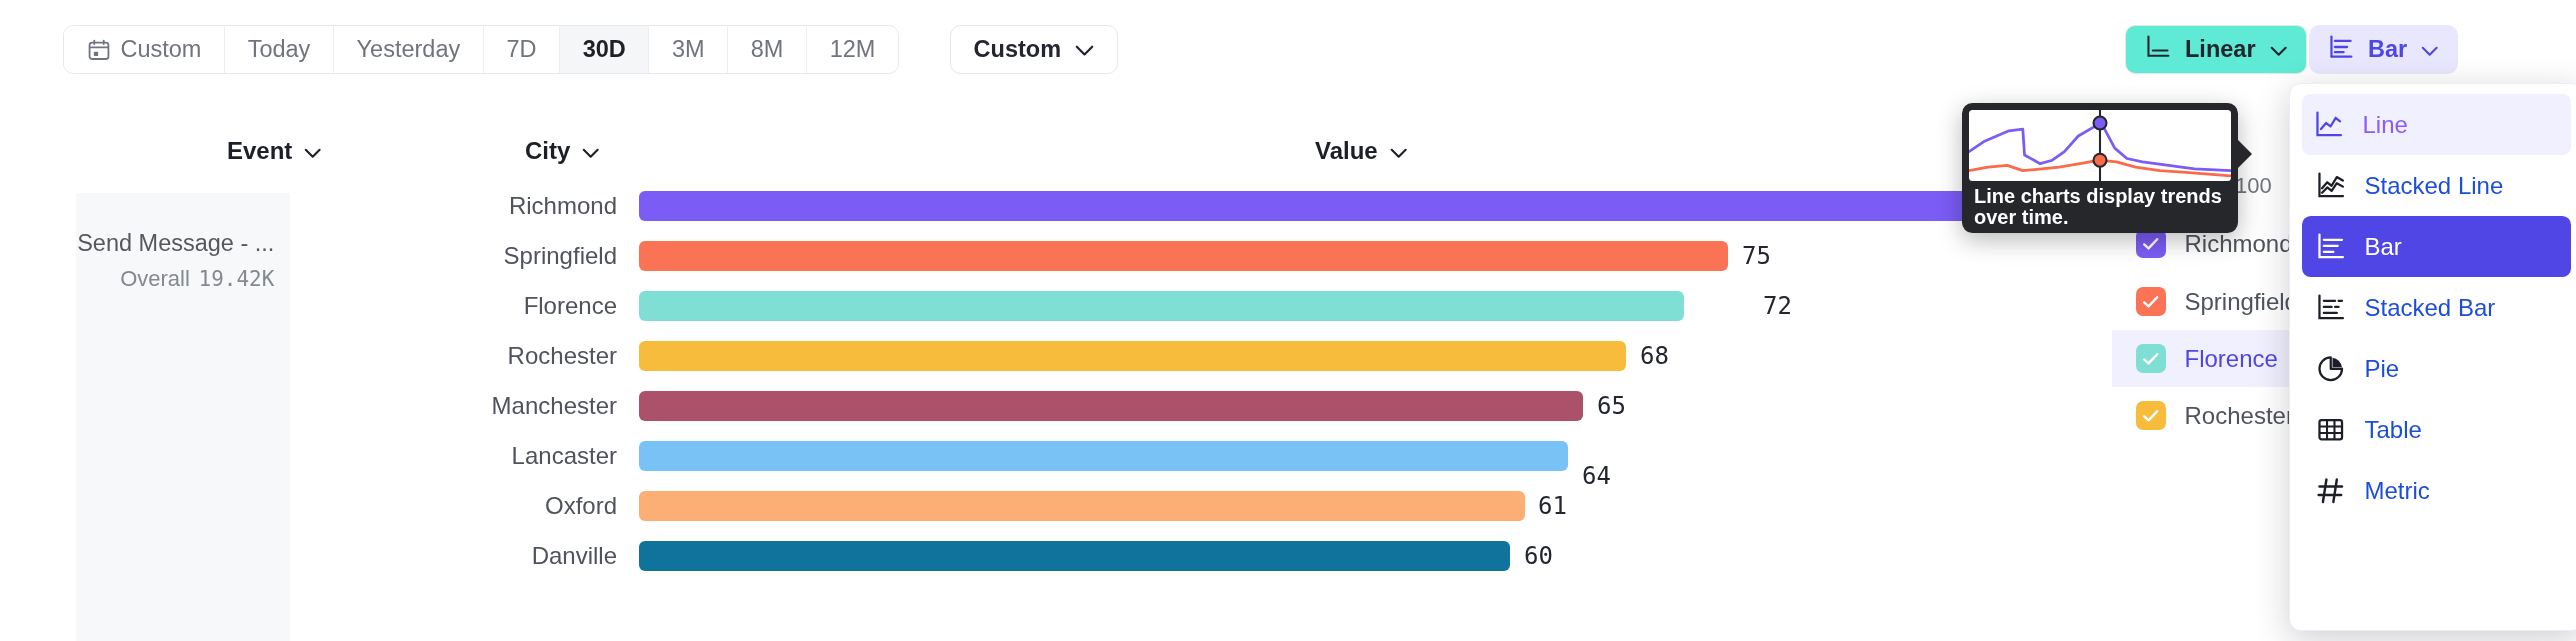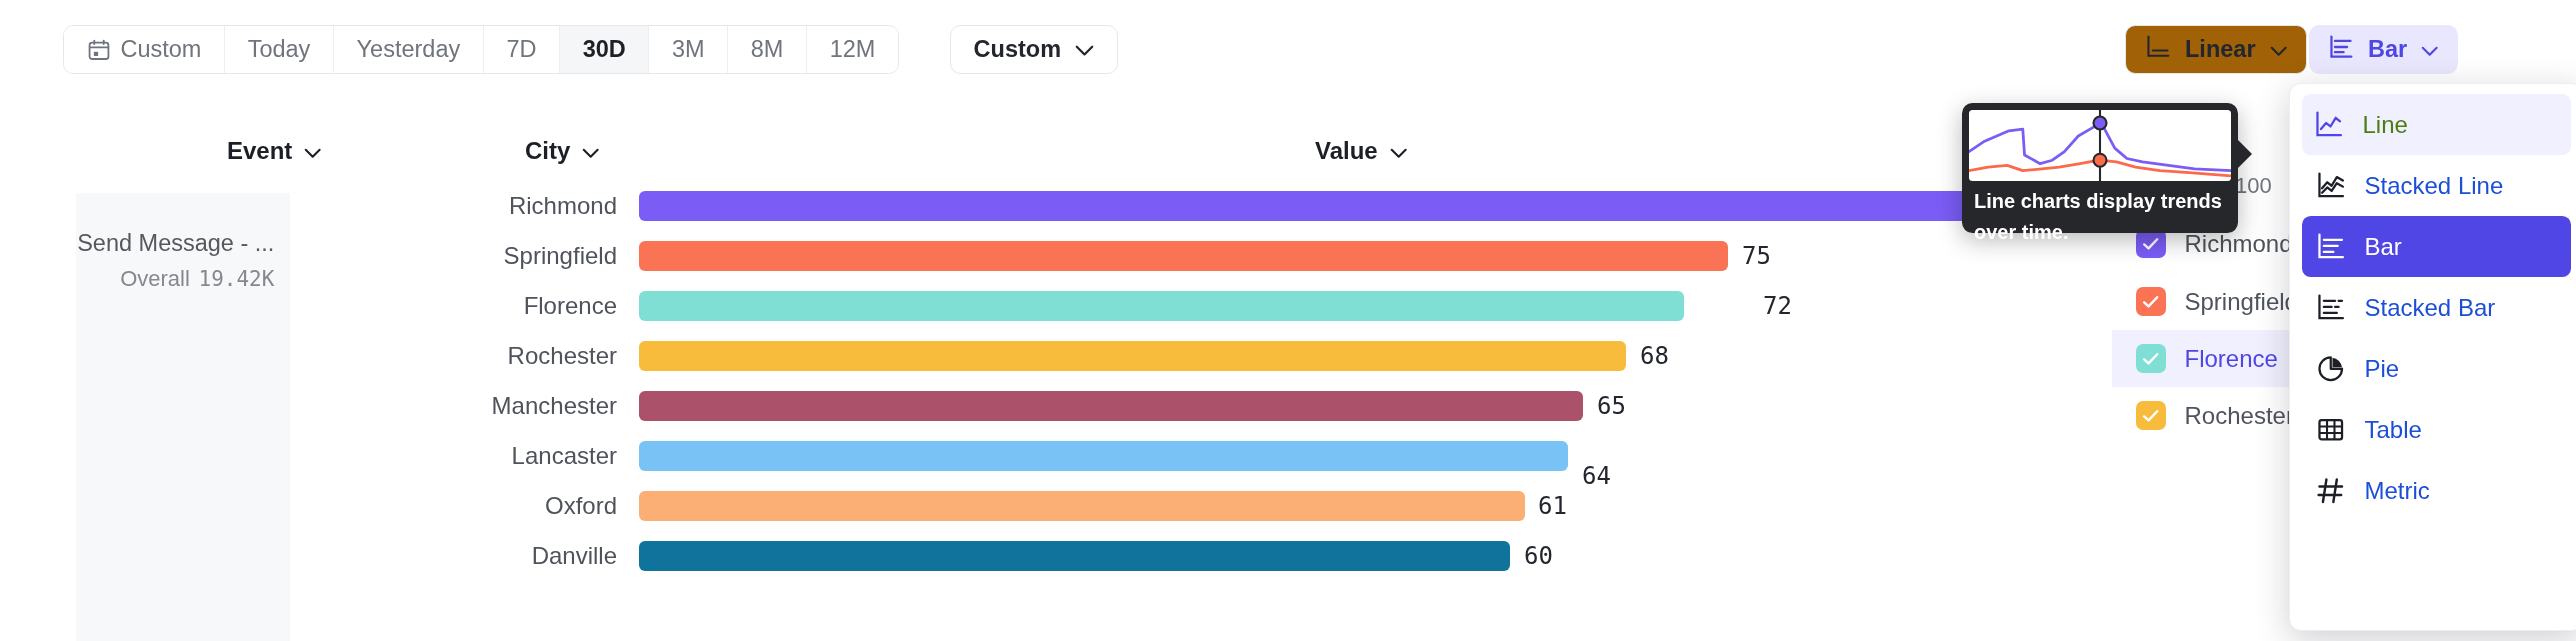--- a/index.html
+++ b/index.html
@@ -43,21 +43,21 @@
     padding: 0 22.6px;
     border: 1.3px solid #e6e7ea; border-radius: 10.4px; background: #fff;
     font-size: 23.5px; font-weight: 700; color: #23262e; cursor: pointer;
   }
   .chev { display:inline-block; }
 
   .linear-btn {
     position: absolute; left: 2125px; top: 25px;
     height: 49px; display: flex; align-items: center; gap: 14px;
     padding: 0 19px;
-    border: 1.3px solid #e6e7ea; border-radius: 10.4px; background: #a16207;
+    border: 1.3px solid #e6e7ea; border-radius: 10.4px; background: #5eead4;
     font-size: 23.5px; font-weight: 600; color: #23262e; cursor: pointer;
   }
   .bar-btn {
     position: absolute; left: 2309px; top: 25px;
     height: 49px; display: flex; align-items: center; gap: 14px;
     padding: 0 19px;
     border: none; border-radius: 10.4px; background: #e8e7fd;
     font-size: 23.5px; font-weight: 600; color: #4f46e5; cursor: pointer;
   }
 
@@ -134,21 +134,21 @@
     background: #26272b; border-radius: 10.4px;
     box-shadow: 0 7px 24px rgba(0,0,0,.28);
     overflow: visible;
   }
   .tooltip .preview {
     position: absolute; left: 7px; top: 7px; width: 262px; height: 71px;
     background: #fff; border-radius: 3.5px; overflow: hidden;
   }
   .tooltip .tip-text {
     position: absolute; left: 12px; top: 83px; width: 254px;
-    font-size: 20px; line-height: 31px; color: #ffffff; font-weight: 600;
+    font-size: 20px; line-height: 21px; color: #ffffff; font-weight: 600;
   }
   .tooltip .arrow {
     position: absolute; right: -14px; top: 37px;
     width: 0; height: 0;
     border-top: 14.8px solid transparent;
     border-bottom: 14.8px solid transparent;
     border-left: 14.8px solid #26272b;
   }
 
   
@@ -157,21 +157,21 @@
     background: #fff; border-radius: 12px;
     box-shadow: 0 8.7px 35px rgba(20,20,40,.20);
     border: 0.9px solid #eceef1;
     padding: 10.4px 12px;
   }
   .dd-item {
     height: 61px; display: flex; align-items: center; gap: 19px;
     padding-left: 14px; border-radius: 8.7px; cursor: pointer;
     font-size: 24px; color: #1d4ed8;
   }
-  .dd-item.hovered { background: #f1f0fe; color: #4d7c0f; padding-left: 12px; }
+  .dd-item.hovered { background: #f1f0fe; color: #8b5cf6; padding-left: 12px; }
   .dd-item.selected { background: #4f46e5; color: #ffffff; }
   .dd-icon { width: 29.5px; height: 29.5px; flex: 0 0 auto; display:flex; align-items:center; justify-content:center;}
   .dd-icon svg { display:block; }
 </style>
 </head>
 <body>
 
 <div class="app">
 
   <div class="toolbar">

